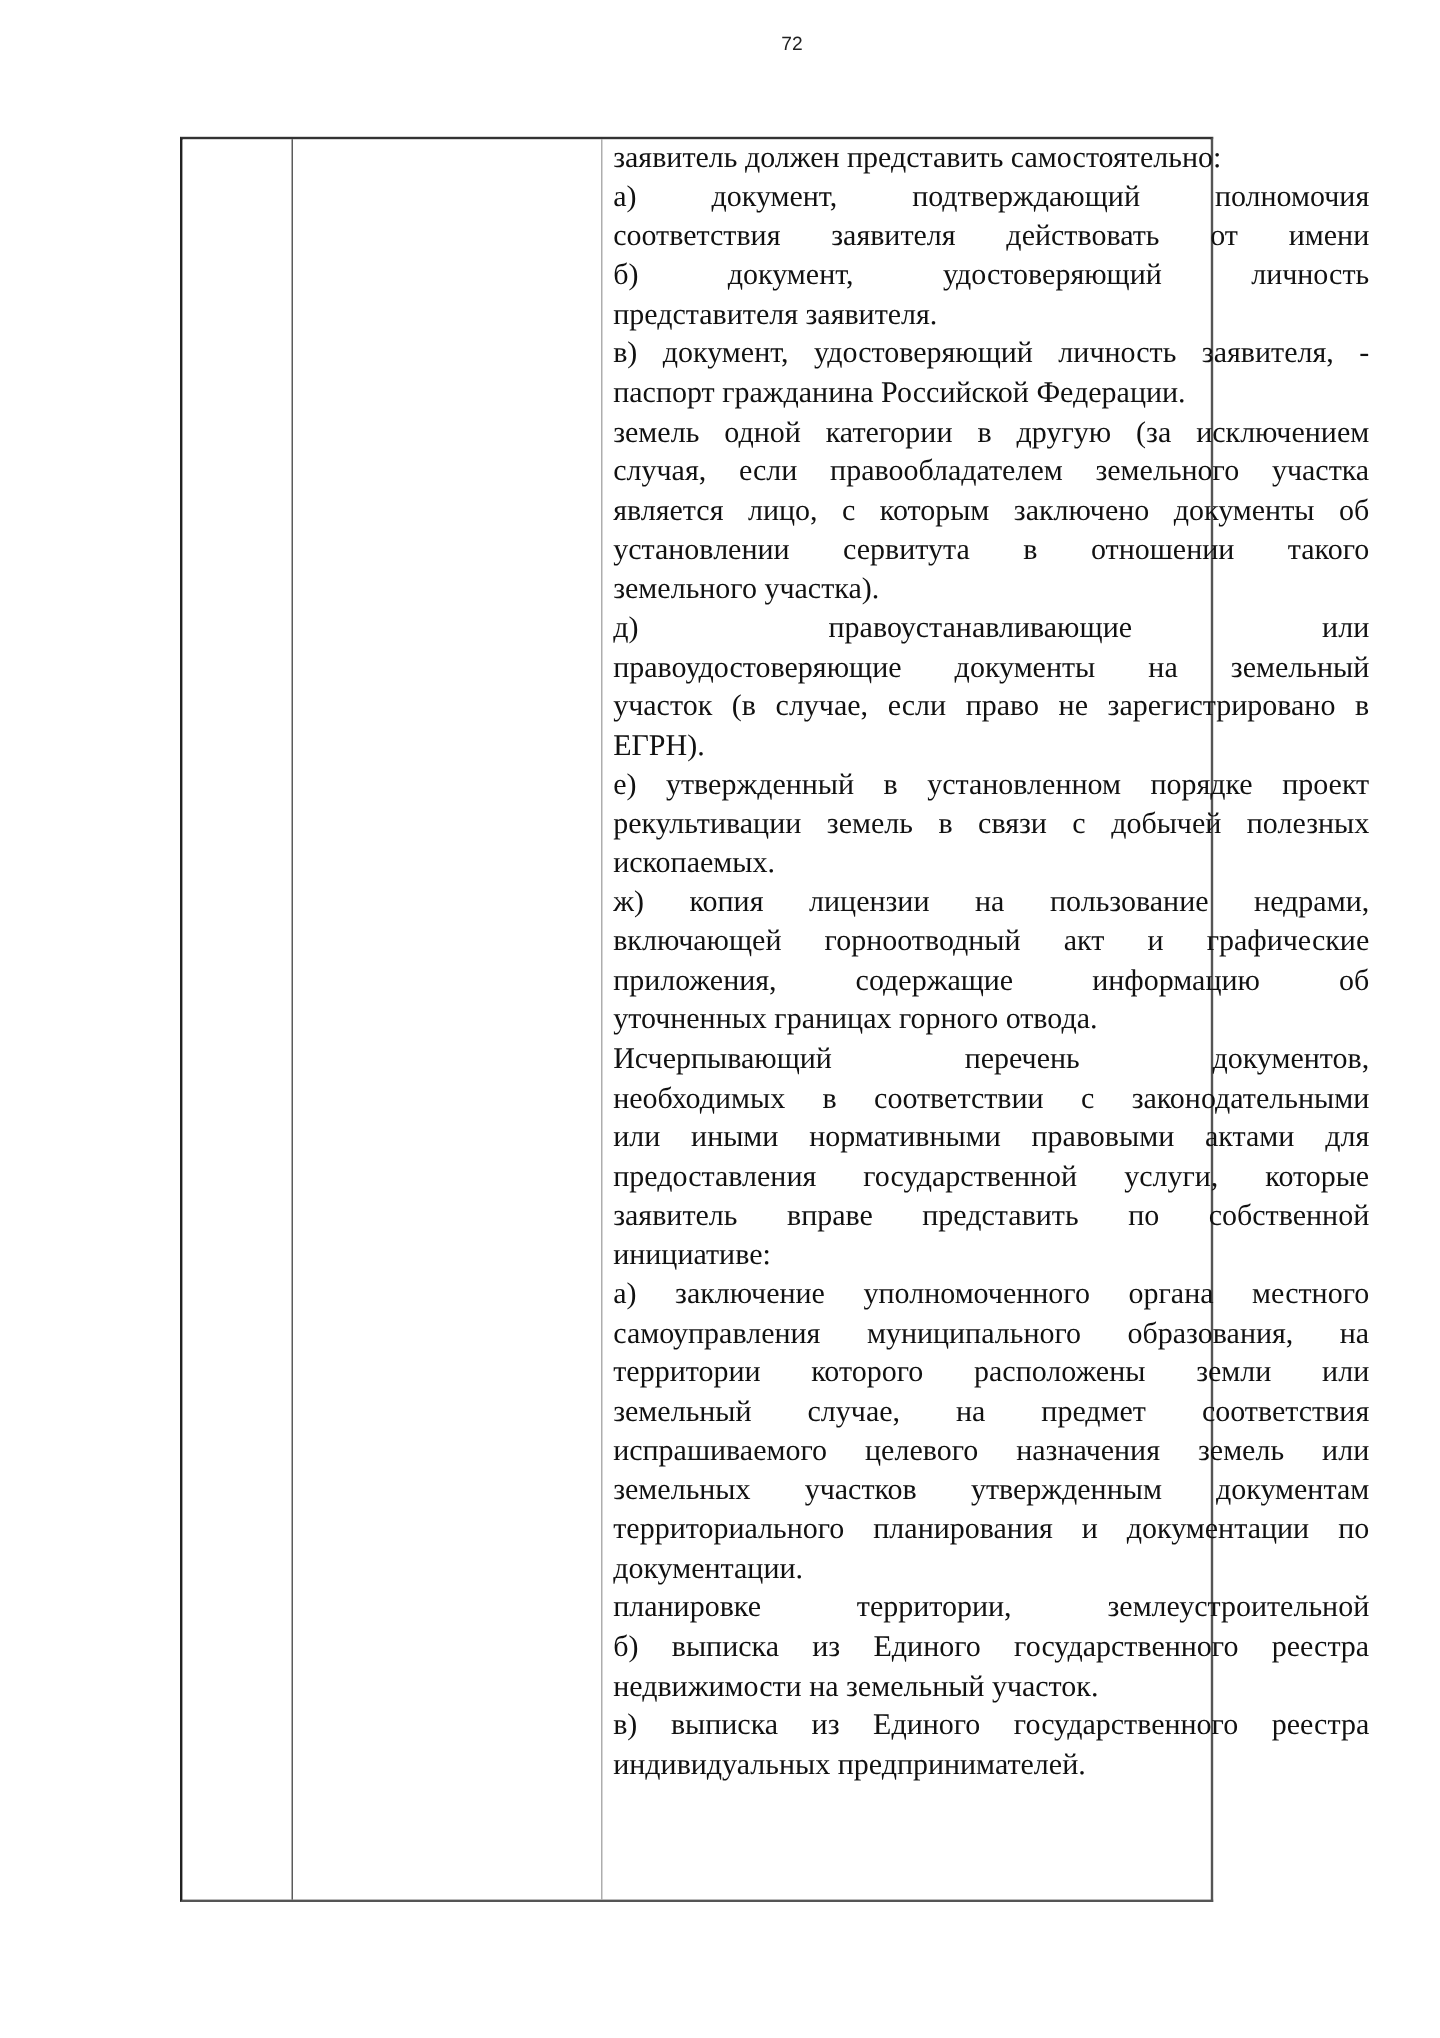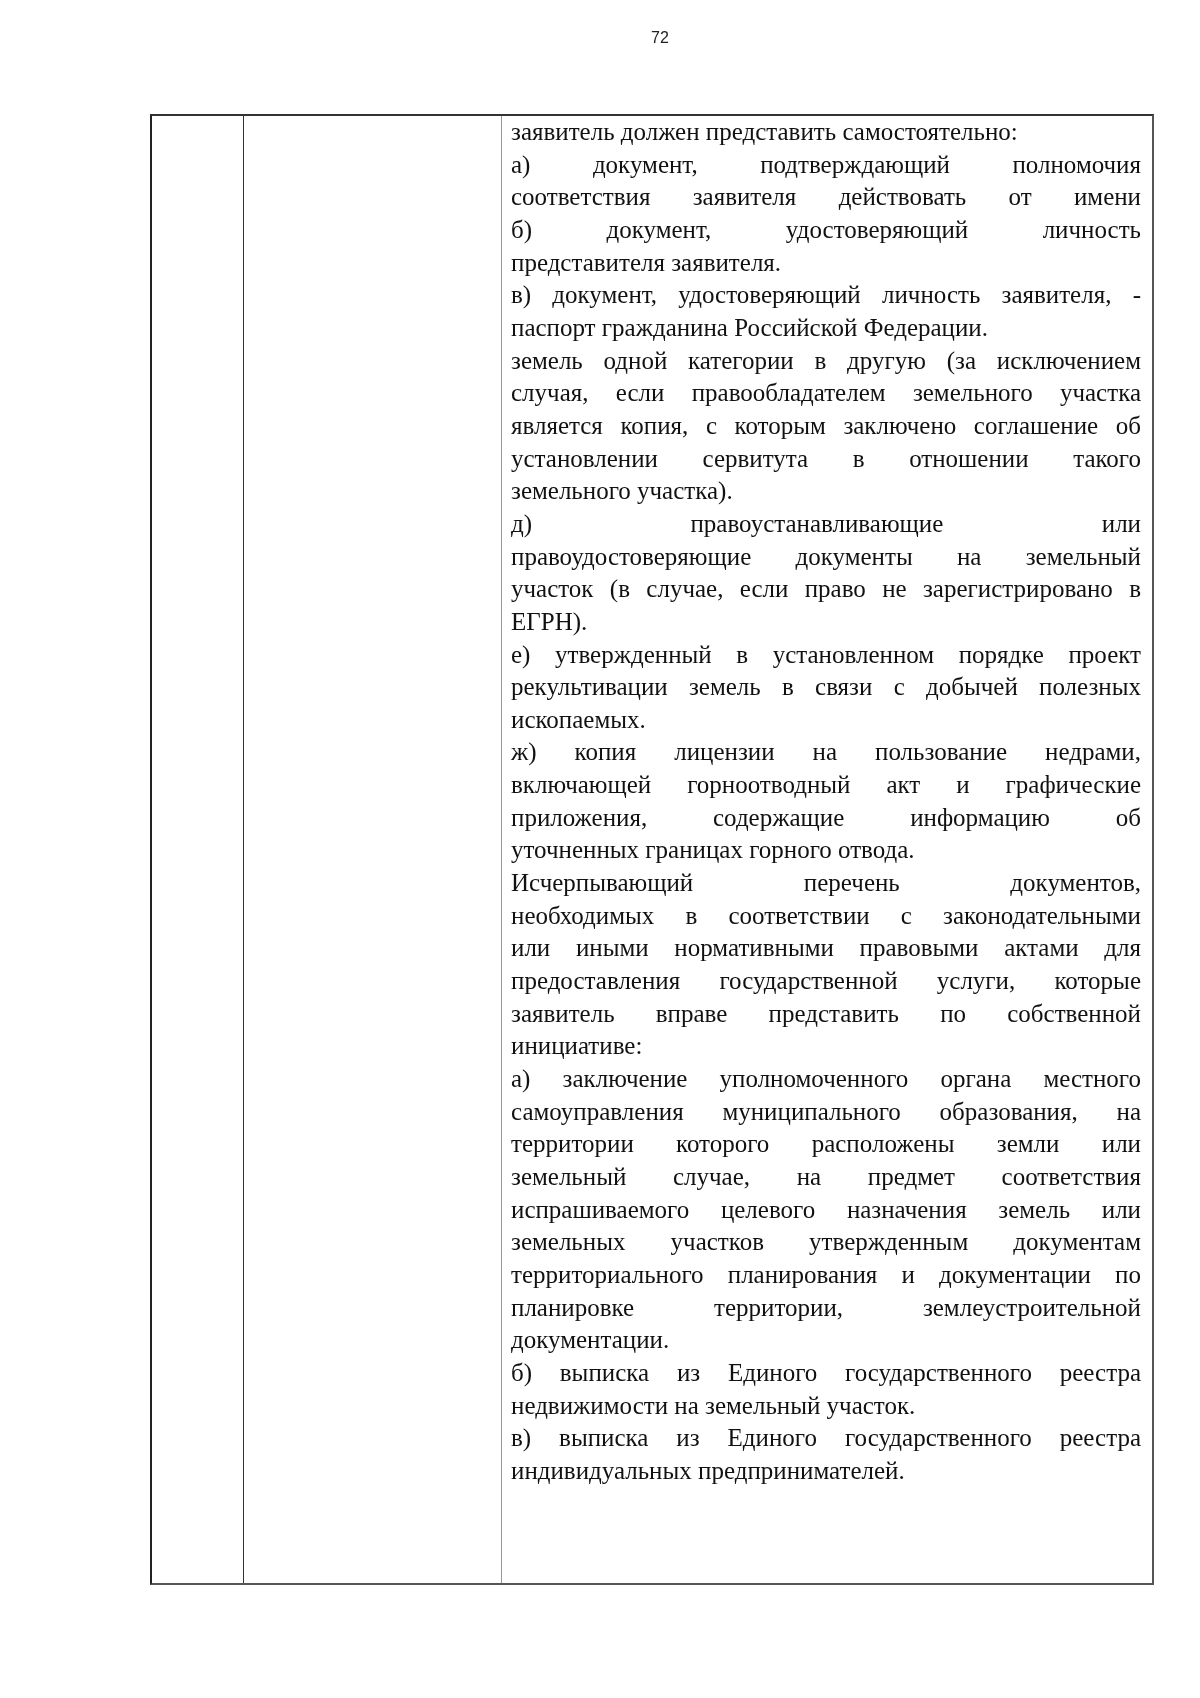--- a/index.html
+++ b/index.html
@@ -4,21 +4,21 @@
   <style>
     html, body { margin: 0; padding: 0; background: #ffffff; }
     body { width: 1200px; height: 1698px; position: relative; overflow: hidden; }
     .page-number {
       position: absolute; top: 29px; left: 0; width: 1320px;
       text-align: center;
       font-family: "Liberation Sans", sans-serif; font-size: 16px; color: #222;
     }
     .doc-table {
       position: absolute; left: 150px; top: 114px;
-      width: 1004px; height: 1471px;
+      width: 861px; height: 1471px;
       border: 2px solid #555; box-sizing: border-box;
       border-top-color: #333; border-left-color: #222;
     }
     .col-divider { position: absolute; top: 0; bottom: 0; width: 0; border-left: 1.5px solid #666; }
     .col-divider.d1 { left: 91px; border-left-color: #333; }
     .col-divider.d2 { left: 349px; border-left-color: #999; }
     .col-cell { position: absolute; top: 0; bottom: 0; }
     .c1 { left: 0; width: 91px; }
     .c2 { left: 92px; width: 257px; }
     .c3 {
@@ -47,21 +47,21 @@
   <div class="col-cell c3" id="desc-cell">
       <div class="line last">заявитель должен представить самостоятельно:</div>
       <div class="line">а) документ, подтверждающий полномочия</div>
       <div class="line">соответствия заявителя действовать от имени</div>
       <div class="line">б) документ, удостоверяющий личность</div>
       <div class="line last">представителя заявителя.</div>
       <div class="line">в) документ, удостоверяющий личность заявителя, -</div>
       <div class="line last">паспорт гражданина Российской Федерации.</div>
       <div class="line">земель одной категории в другую (за исключением</div>
       <div class="line">случая, если правообладателем земельного участка</div>
-      <div class="line">является копия, с которым заключено соглашение об</div>
+      <div class="line">является лицо, с которым заключено документы об</div>
       <div class="line">установлении сервитута в отношении такого</div>
       <div class="line last">земельного участка).</div>
       <div class="line">д) правоустанавливающие или</div>
       <div class="line">правоудостоверяющие документы на земельный</div>
       <div class="line">участок (в случае, если право не зарегистрировано в</div>
       <div class="line last">ЕГРН).</div>
       <div class="line">е) утвержденный в установленном порядке проект</div>
       <div class="line">рекультивации земель в связи с добычей полезных</div>
       <div class="line last">ископаемых.</div>
       <div class="line">ж) копия лицензии на пользование недрами,</div>
@@ -74,20 +74,20 @@
       <div class="line">предоставления государственной услуги, которые</div>
       <div class="line">заявитель вправе представить по собственной</div>
       <div class="line last">инициативе:</div>
       <div class="line">а) заключение уполномоченного органа местного</div>
       <div class="line">самоуправления муниципального образования, на</div>
       <div class="line">территории которого расположены земли или</div>
       <div class="line">земельный случае, на предмет соответствия</div>
       <div class="line">испрашиваемого целевого назначения земель или</div>
       <div class="line">земельных участков утвержденным документам</div>
       <div class="line">территориального планирования и документации по</div>
+      <div class="line last">документации.</div>
       <div class="line">планировке территории, землеустроительной</div>
-      <div class="line last">документации.</div>
       <div class="line">б) выписка из Единого государственного реестра</div>
       <div class="line last">недвижимости на земельный участок.</div>
       <div class="line">в) выписка из Единого государственного реестра</div>
       <div class="line last">индивидуальных предпринимателей.</div>
     </div>
 </div>
 
 </body></html>

